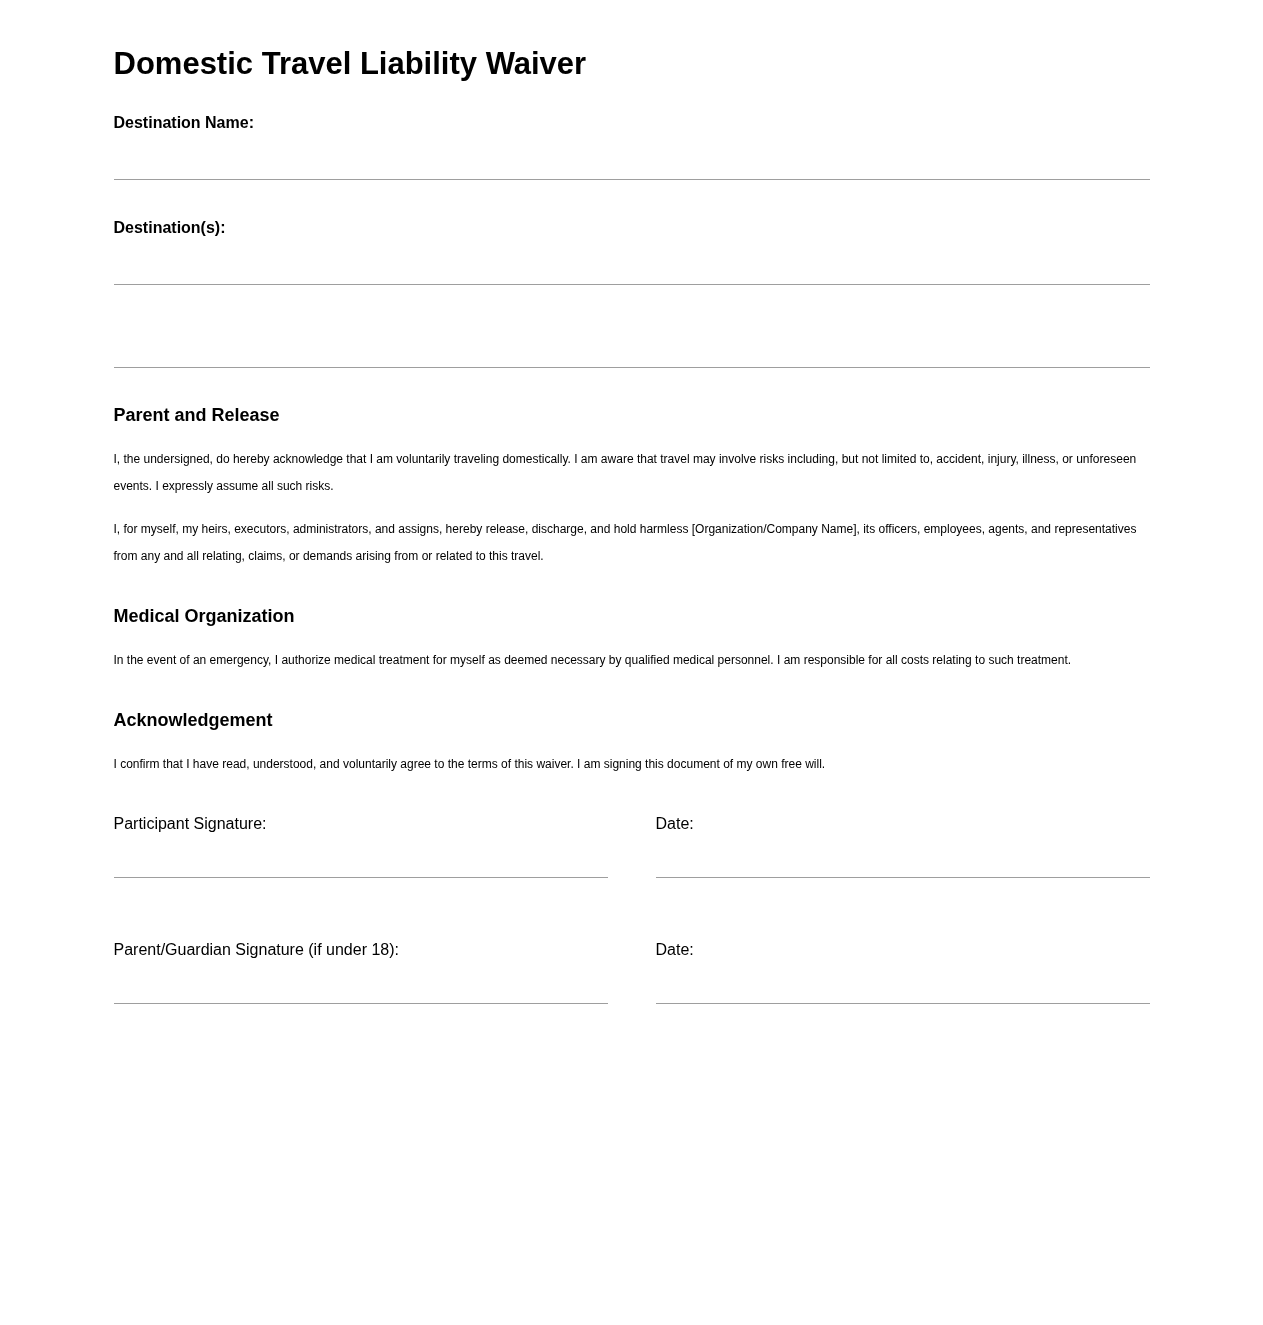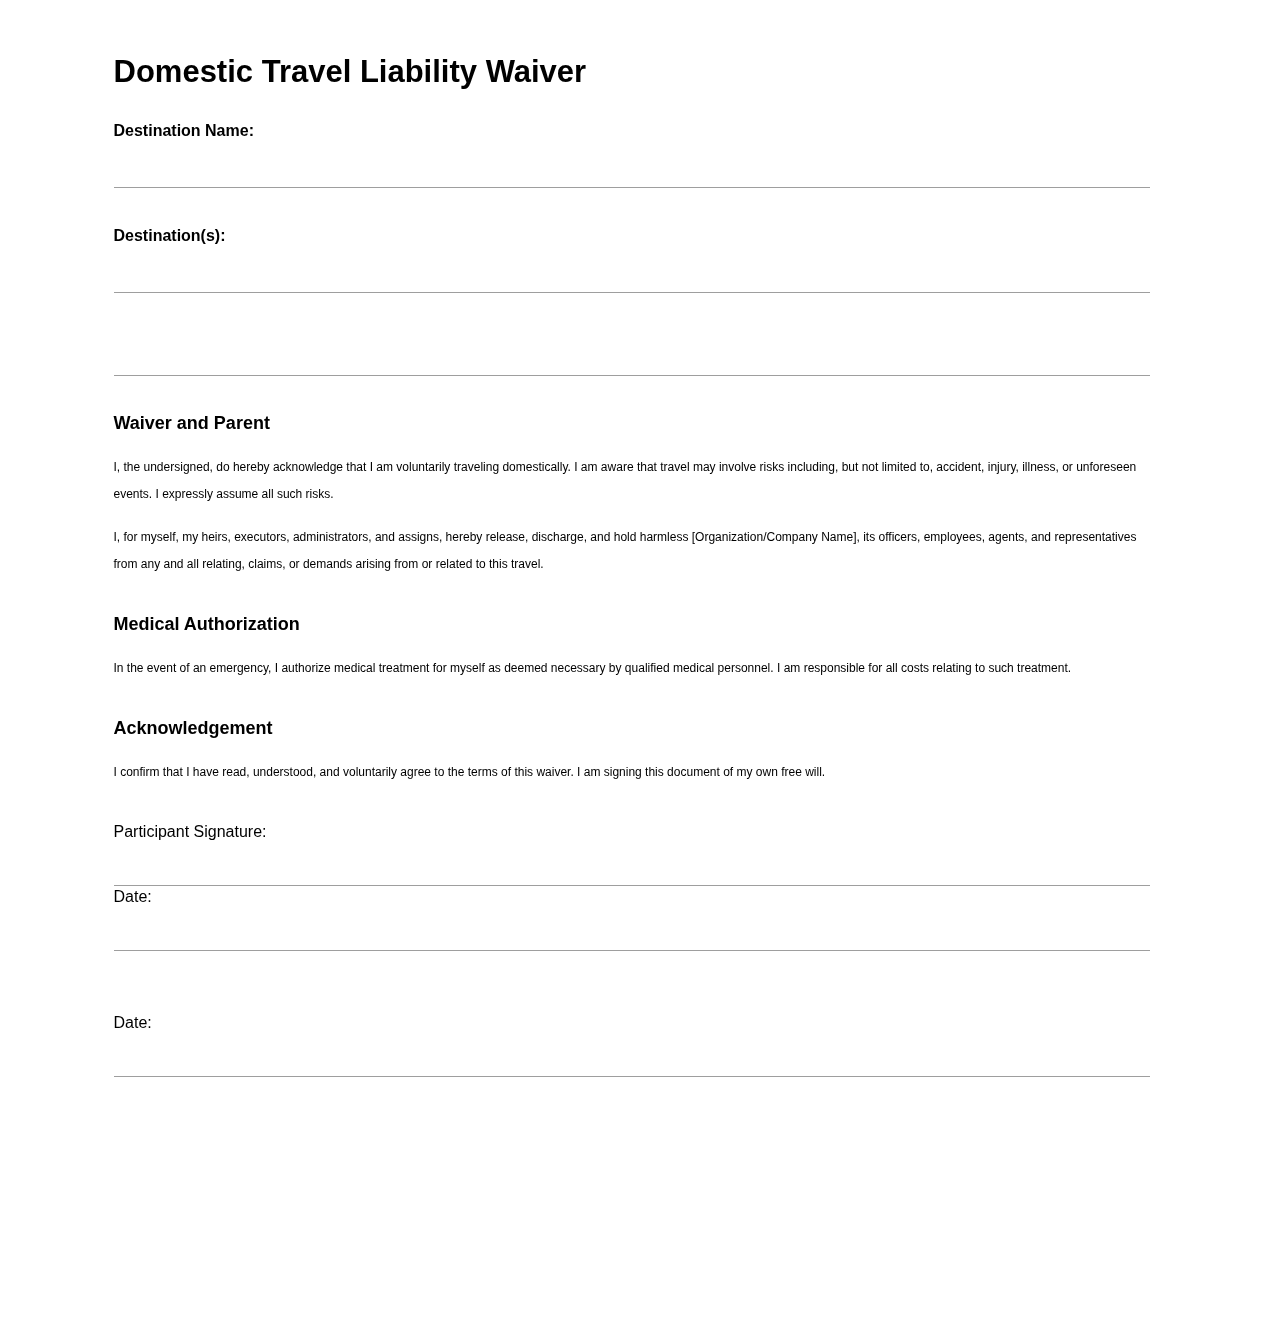--- a/index.html
+++ b/index.html
@@ -4,21 +4,21 @@
 <title>Domestic Travel Liability Waiver</title>
 <style>
   * { box-sizing: border-box; }
   html, body {
     margin: 0;
     padding: 0;
     background: var(--background, #ffffff);
   }
   .page {
     width: 1036px;
-    margin: 8px auto;
+    margin: 0 auto;
     padding: 46px 0 118px;
     font-family: "Liberation Sans", sans-serif;
     color: var(--text, #000000);
   }
   .doc-title {
     font-size: 31px;
     line-height: 36px;
     font-weight: 700;
     margin: 0 0 30px 0;
   }
@@ -49,21 +49,21 @@
     font-weight: 700;
     margin: 36px 0 20px 0;
   }
   .body-text {
     font-size: 12px;
     line-height: 27px;
     margin: 0 0 16px 0;
   }
   .sig-row {
     display: grid;
-    grid-template-columns: 1fr;
+    grid-template-columns: 1fr 1fr;
     column-gap: 48px;
     margin-top: 35px;
   }
   .sig-row.sig-row-second { margin-top: 61px; }
   .sig-label {
     display: block;
     font-size: 16px;
     line-height: 22px;
     font-weight: 400;
   }
@@ -97,41 +97,45 @@
   <div class="field">
     <label class="field-label">Destination(s):</label>
     <input type="text" class="field-input" aria-label="Destination(s):" style="">
   </div>
 
   <div class="field">
     <input type="text" class="field-input" aria-label="Departure Date:" style="">
   </div>
 
 
-  <h2 class="section-heading">Waiver and Parent</h2>
+  <h2 class="section-heading">Parent and Release</h2>
   <p class="body-text">I, the undersigned, do hereby acknowledge that I am voluntarily traveling domestically. I am aware that travel may involve risks including, but not limited to, accident, injury, illness, or unforeseen events. I expressly assume all such risks.</p>
   <p class="body-text">I, for myself, my heirs, executors, administrators, and assigns, hereby release, discharge, and hold harmless [Organization/Company Name], its officers, employees, agents, and representatives from any and all relating, claims, or demands arising from or related to this travel.</p>
 
-  <h2 class="section-heading">Medical Authorization</h2>
+  <h2 class="section-heading">Medical Organization</h2>
   <p class="body-text">In the event of an emergency, I authorize medical treatment for myself as deemed necessary by qualified medical personnel. I am responsible for all costs relating to such treatment.</p>
 
   <h2 class="section-heading">Acknowledgement</h2>
   <p class="body-text">I confirm that I have read, understood, and voluntarily agree to the terms of this waiver. I am signing this document of my own free will.</p>
 
   <div class="sig-row">
     <div class="sig-cell">
       <span class="sig-label">Participant Signature:</span>
       <input type="text" class="sig-input" aria-label="Participant Signature:" style="">
     </div>
     <div class="sig-cell">
       <span class="sig-label">Date:</span>
       <input type="text" class="sig-input" aria-label="Date:" style="">
     </div>
   </div>
 
   <div class="sig-row sig-row-second">
     <div class="sig-cell">
+      <span class="sig-label">Parent/Guardian Signature (if under 18):</span>
+      <input type="text" class="sig-input" aria-label="Parent/Guardian Signature (if under 18):" style="">
+    </div>
+    <div class="sig-cell">
       <span class="sig-label">Date:</span>
       <input type="text" class="sig-input" aria-label="Date:" style="">
     </div>
   </div>
 
 </div>
 
 </body></html>

